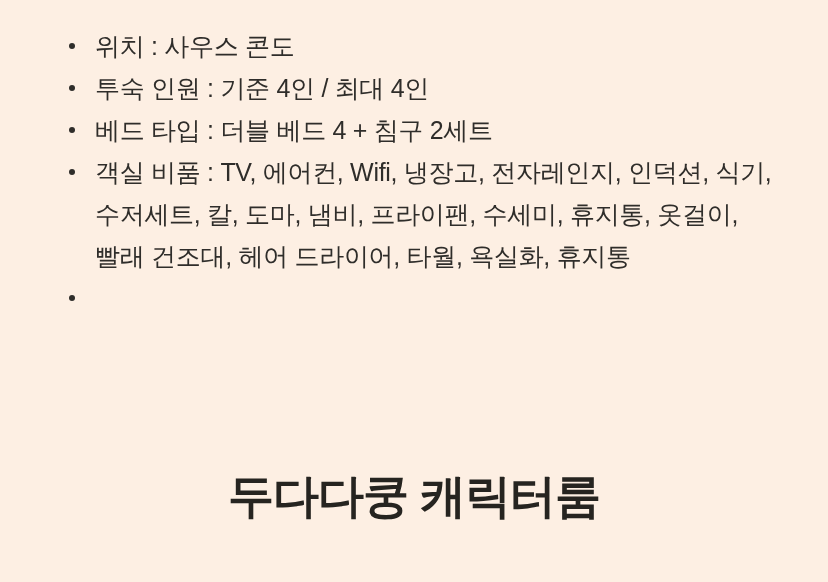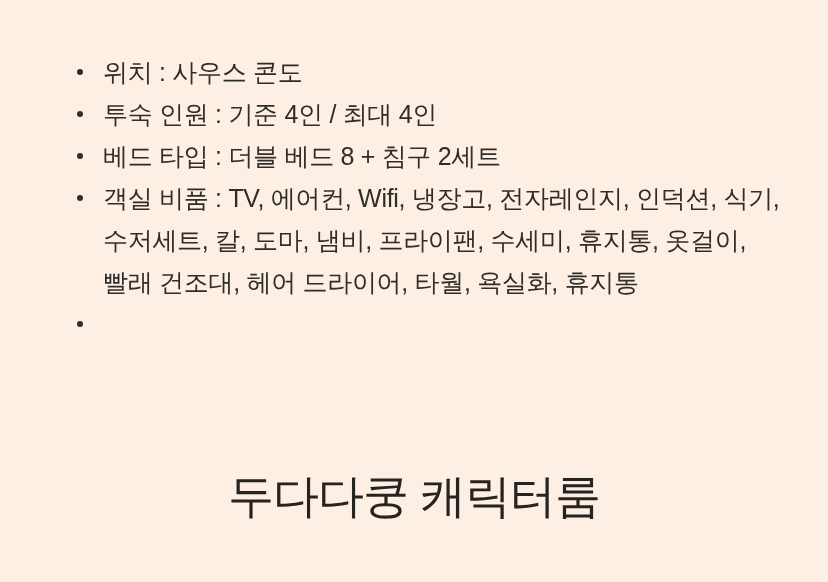--- a/index.html
+++ b/index.html
@@ -9,22 +9,22 @@
   body {
     width: 828px;
     height: 582px;
     background: #fdefe3;
     font-family: "Liberation Sans", sans-serif;
     color: #2f2d2a;
     position: relative;
     overflow: hidden;
   }
   .info-list {
-    margin: 8px;
-    padding: 43px 30px 0 95px;
+    margin: 0;
+    padding: 25px 30px 0 95px;
     list-style: none;
     width: 690px;
   }
   .info-item {
     position: relative;
     font-size: 25px;
     line-height: 42px;
     letter-spacing: -0.3px;
     word-break: keep-all;
     overflow-wrap: break-word;
@@ -39,41 +39,41 @@
     background: #2f2d2a;
   }
   .room-title {
     position: absolute;
     left: 0;
     right: 0;
     top: 466px;
     margin: 0;
     text-align: center;
     font-size: 46px;
-    font-weight: 400;
+    font-weight: 700;
     letter-spacing: -1px;
     color: #262420;
     word-break: keep-all;
   }
 </style>
 </head>
 <body>
 
 <ul class="info-list">
   <li class="info-item">
     <span class="bullet"></span>
     <span>위치 : 사우스 콘도</span>
   </li>
   <li class="info-item">
     <span class="bullet"></span>
     <span>투숙 인원 : 기준 4인 / 최대 4인</span>
   </li>
   <li class="info-item">
     <span class="bullet"></span>
-    <span>베드 타입 : 더블 베드 8 + 침구 2세트</span>
+    <span>베드 타입 : 더블 베드 4 + 침구 2세트</span>
   </li>
   <li class="info-item">
     <span class="bullet"></span>
     <span>객실 비품 : TV, 에어컨, Wifi, 냉장고, 전자레인지, 인덕션, 식기, 수저세트, 칼, 도마, 냄비, 프라이팬, 수세미, 휴지통, 옷걸이, 빨래 건조대, 헤어 드라이어, 타월, 욕실화, 휴지통</span>
   </li>
   <li class="info-item">
     <span class="bullet"></span>
   </li>
 </ul>
 

